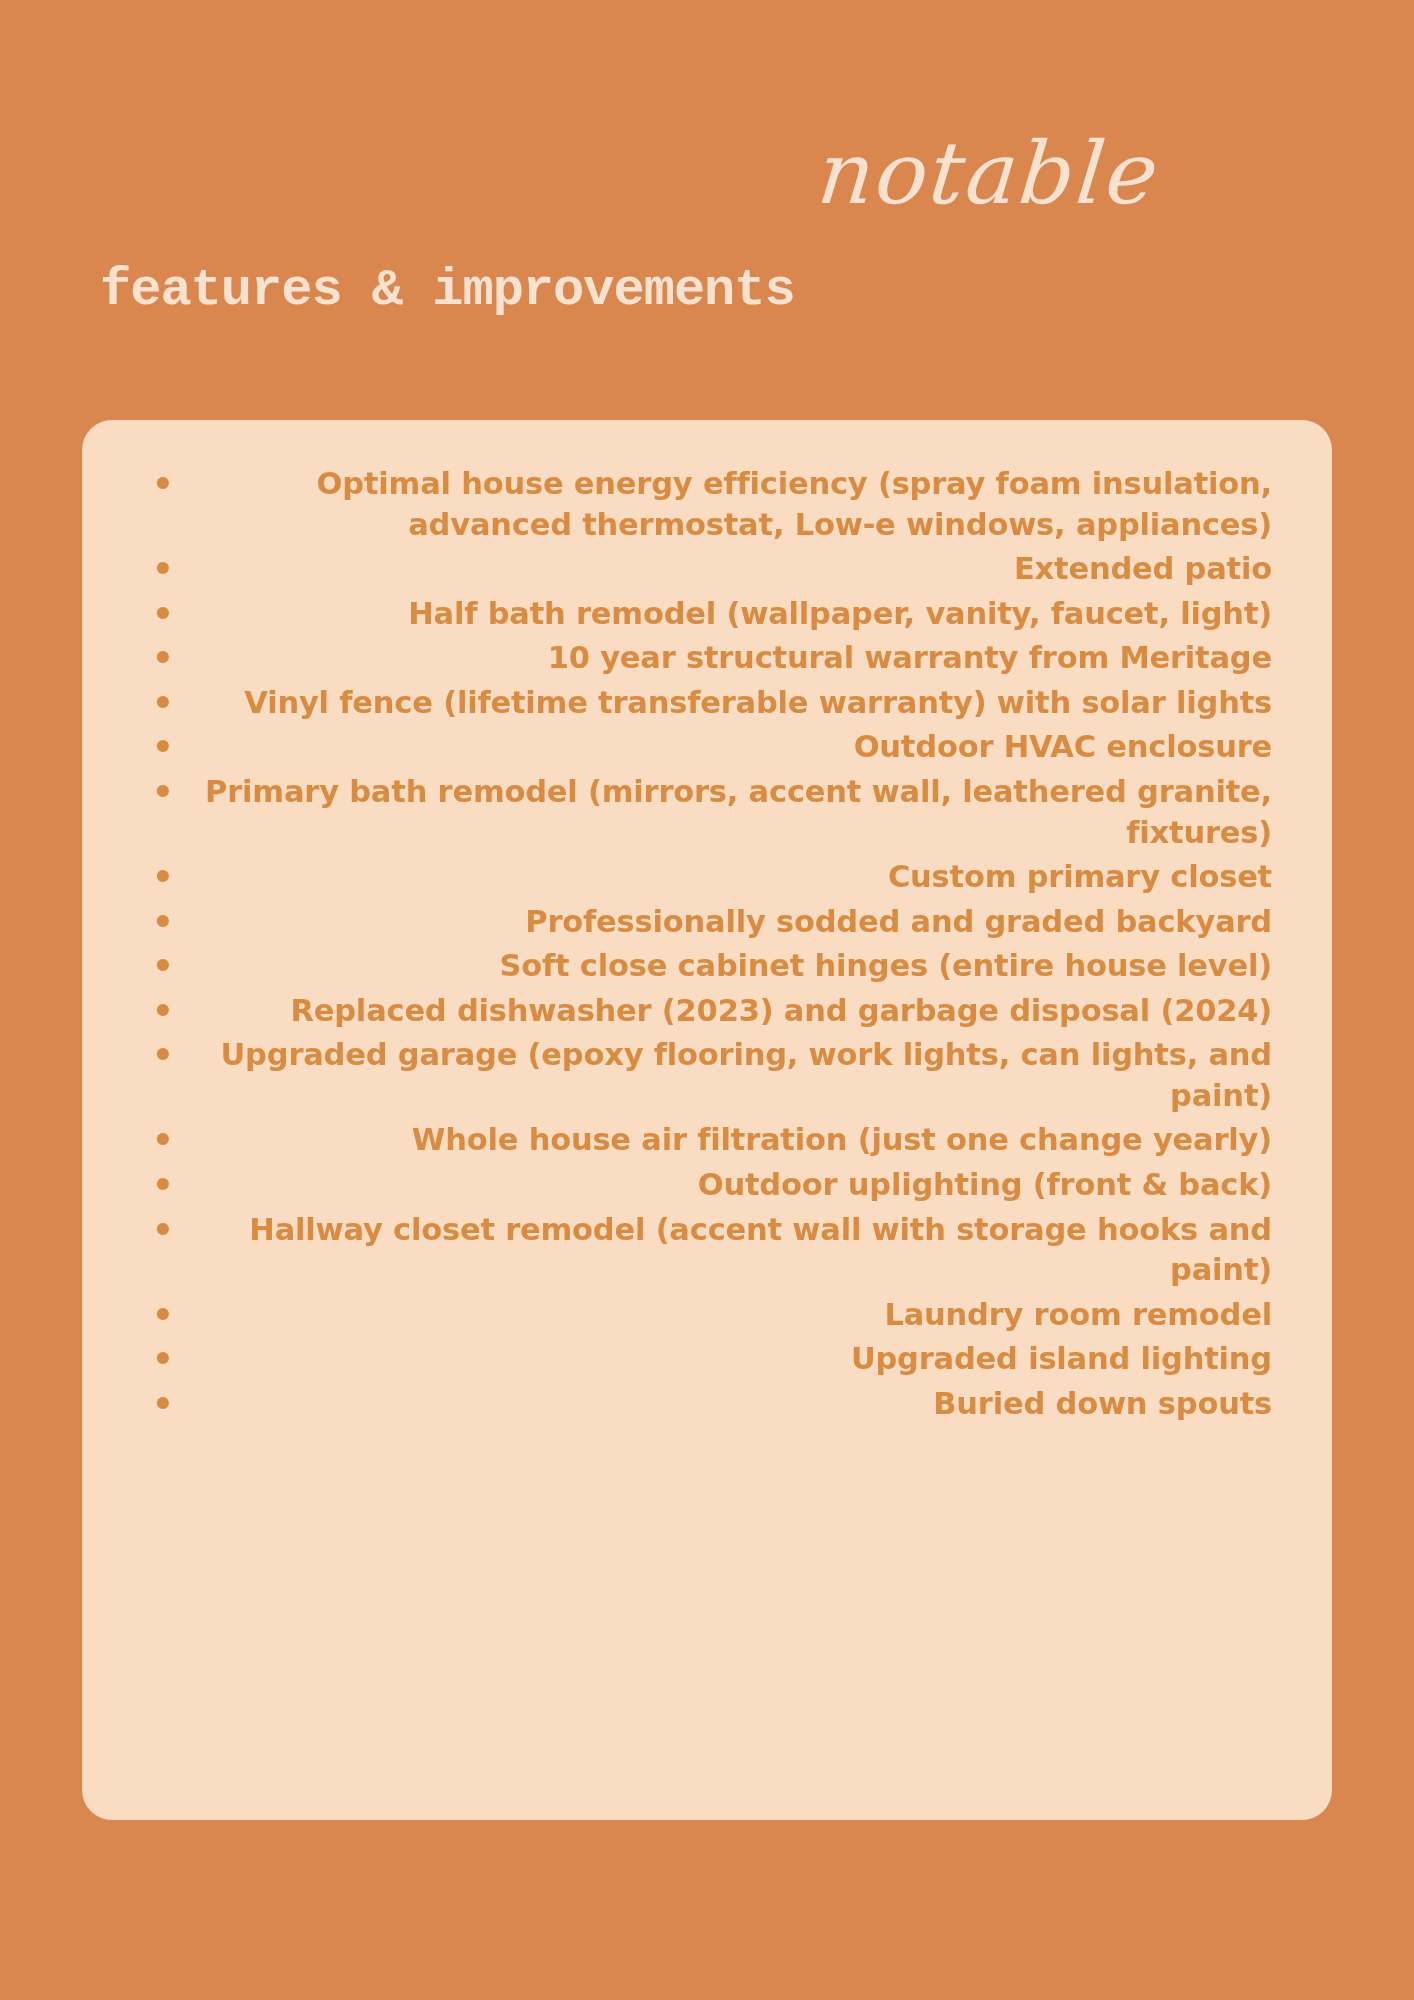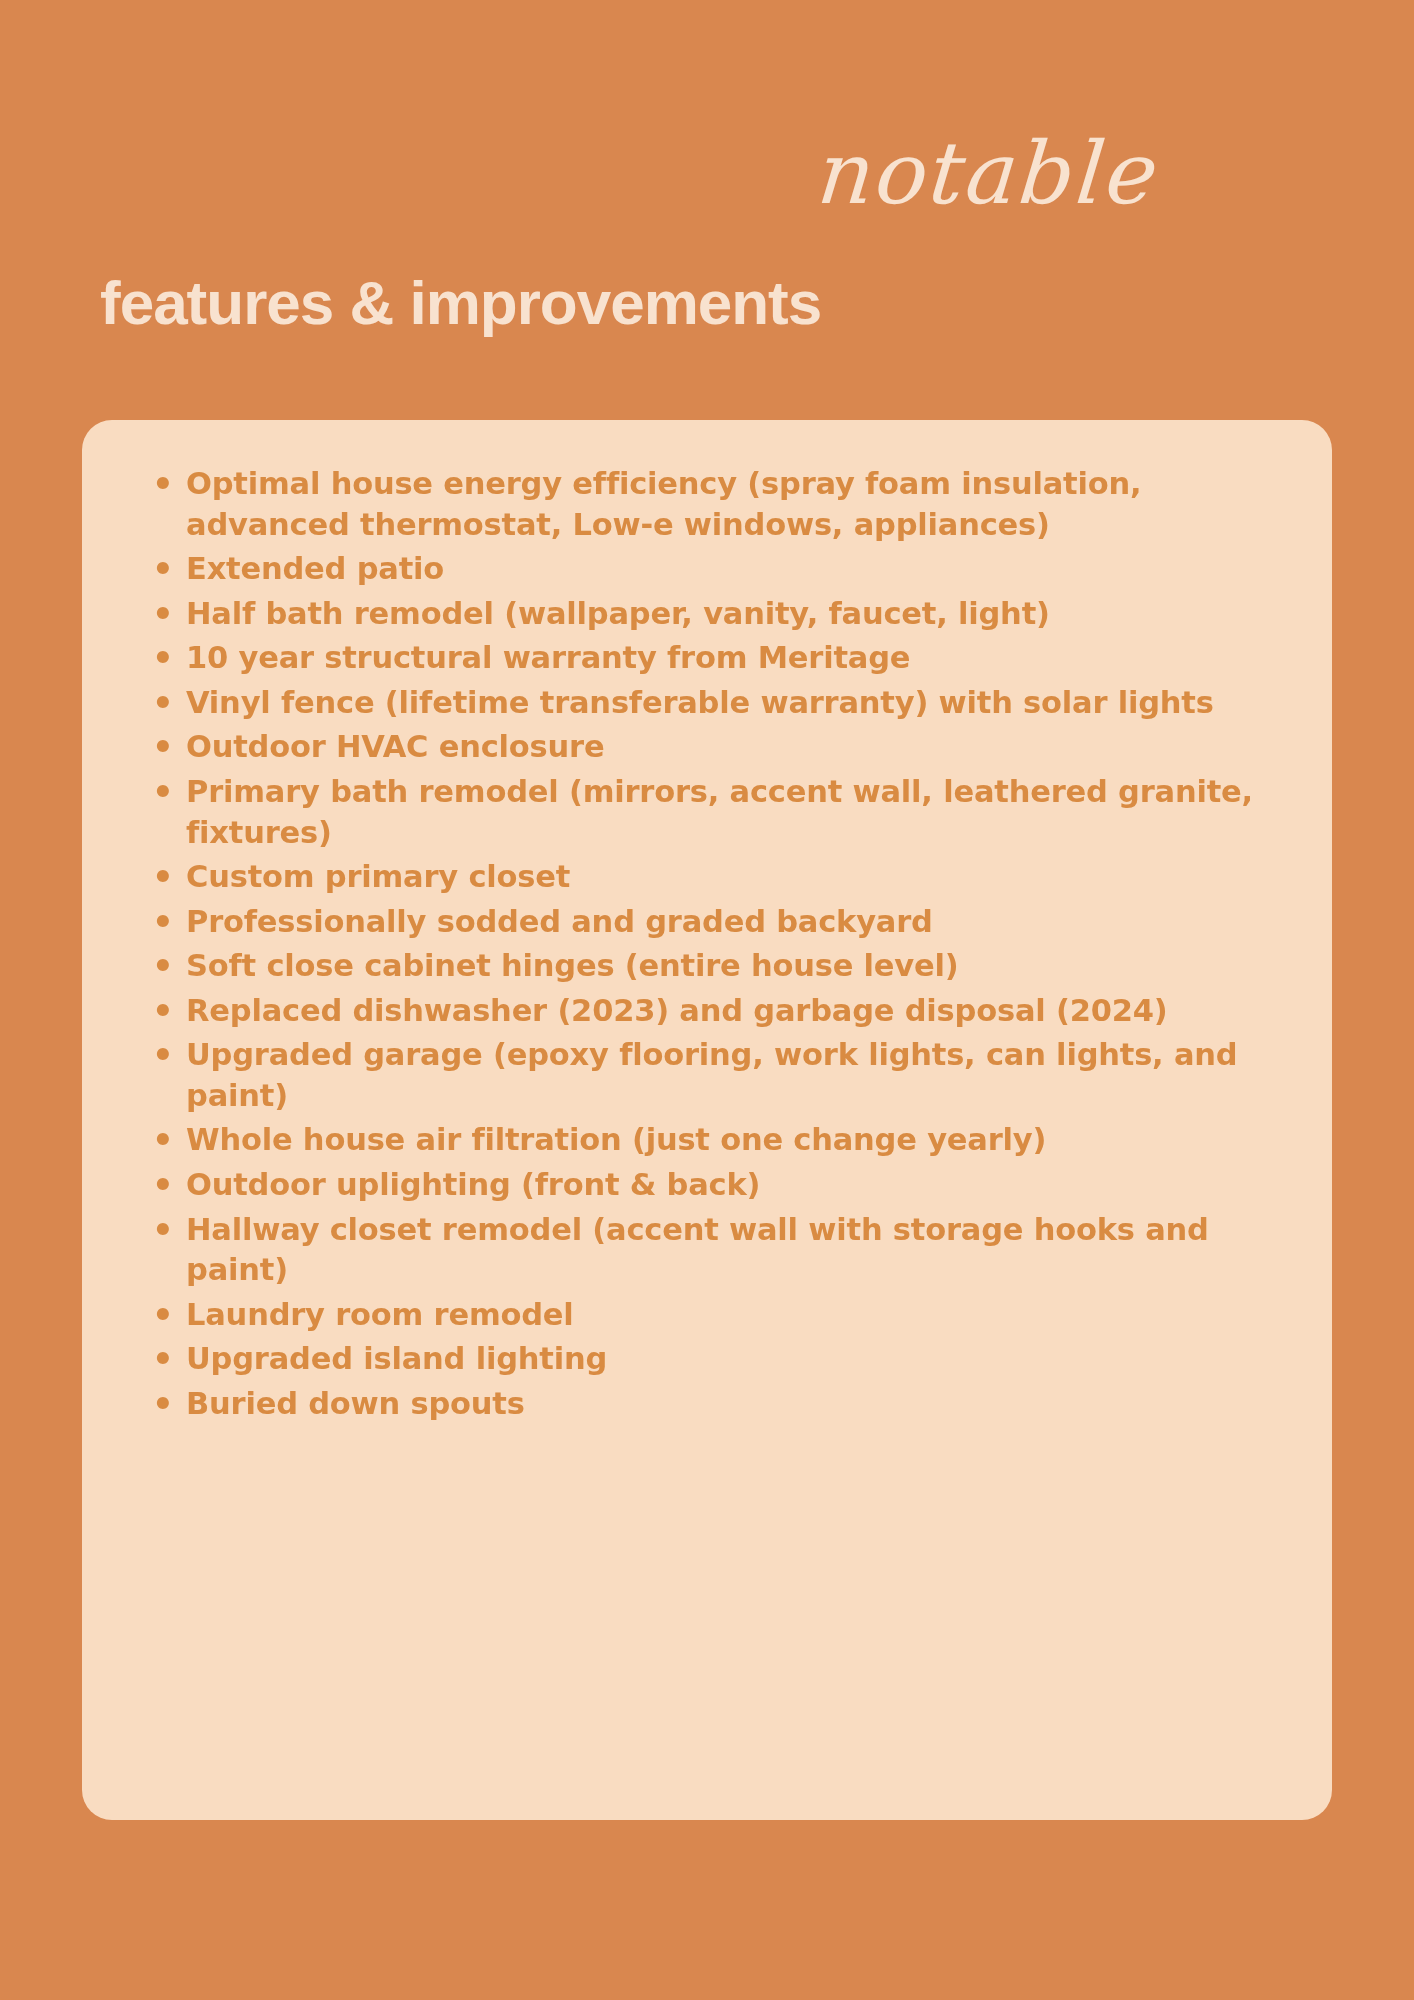--- a/index.html
+++ b/index.html
@@ -33,23 +33,23 @@
     font-size: 86px;
     color: #f8e2cf;
     letter-spacing: 2px;
     line-height: 1;
     transform: skewX(-6deg);
   }
   .main-title {
     position: absolute;
     left: 100px;
     top: 230px;
-    font-family: Liberation Sans, sans-serif;
+    font-family: Liberation Mono, monospace;
     font-weight: bold;
-    font-size: 62px;
+    font-size: 52px;
     color: #f8e2cf;
     letter-spacing: -1px;
     line-height: 1;
     white-space: nowrap;
   }
   .card {
     position: absolute;
     left: 82px;
     top: 420px;
     width: 1250px;
@@ -68,20 +68,21 @@
   ul.features li {
     position: relative;
     padding-left: 42px;
     margin: 0 0 4px 0;
     font-family: "DejaVu Sans", sans-serif;
     font-weight: bold;
     font-size: 30.5px;
     line-height: 1.33;
     color: #d98b42;
     letter-spacing: -0.2px;
+    text-align: right;
   }
   ul.features li::before {
     content: "\2022";
     position: absolute;
     left: 8px;
     top: -2px;
     font-size: 34px;
     line-height: 1.33;
     color: #d98b42;
   }

